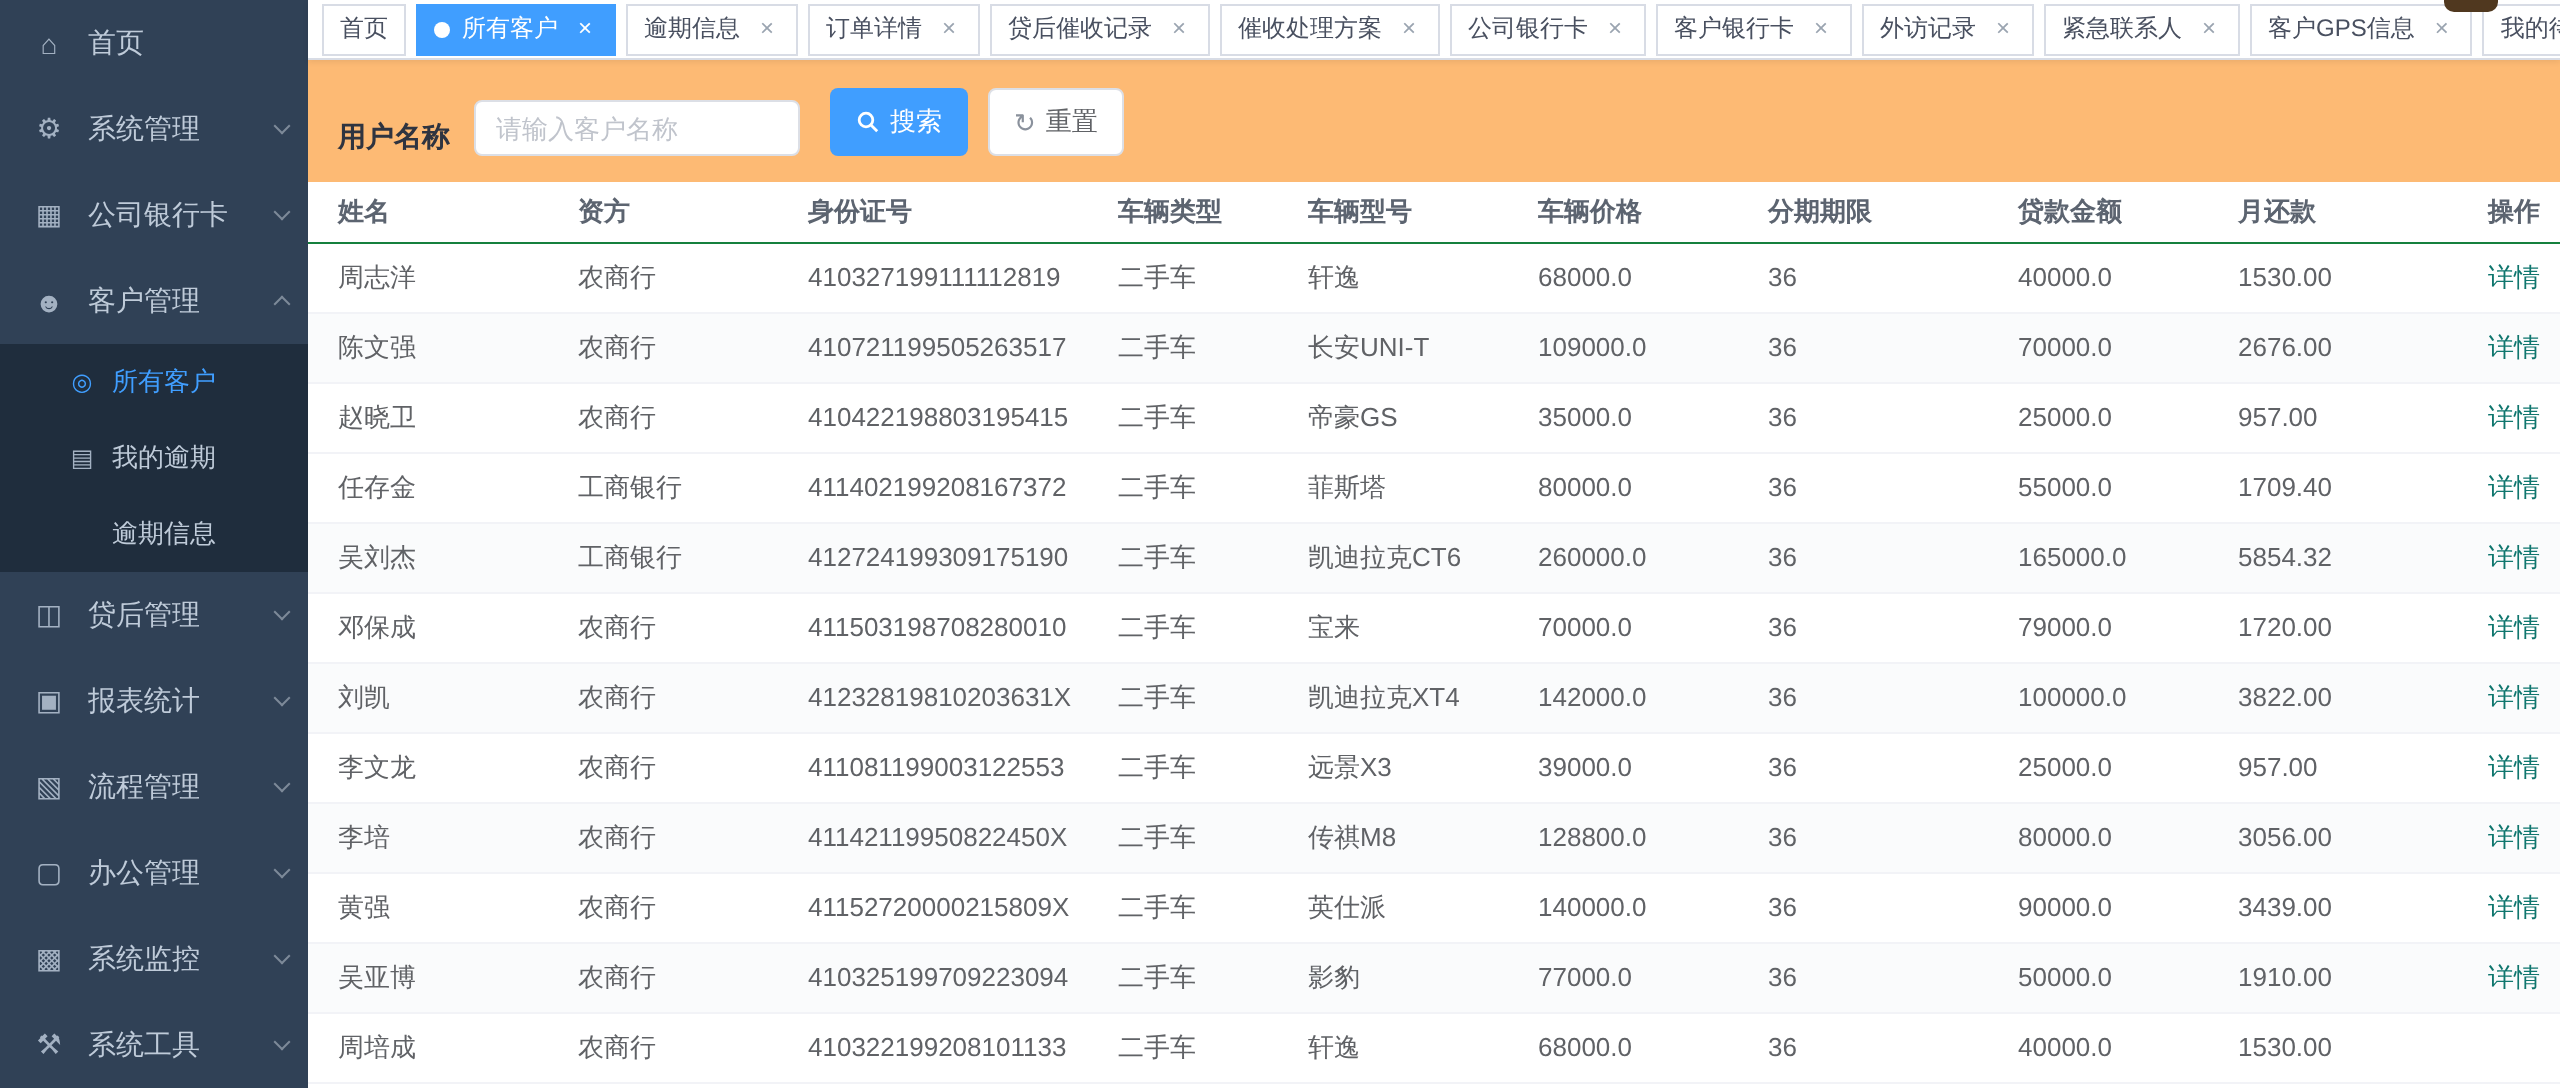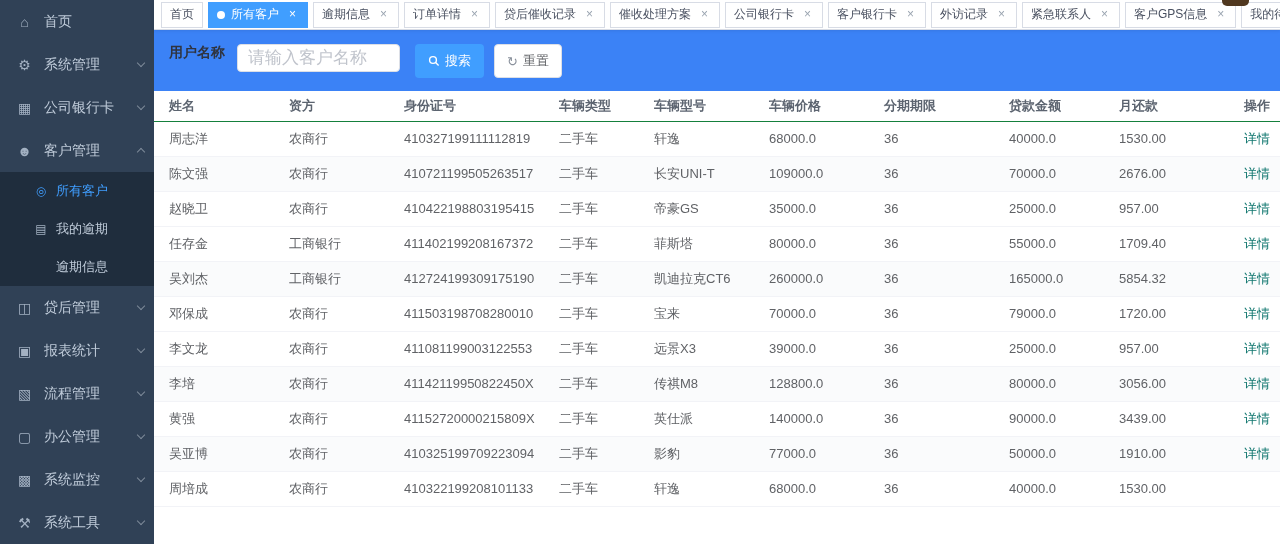--- a/index.html
+++ b/index.html
@@ -28,24 +28,24 @@
     box-shadow:0 1px 3px rgba(0,0,0,.08); display:flex; align-items:center;
     padding-left:2px; overflow:hidden; white-space:nowrap; flex-shrink:0; position:relative; z-index:2; }
   .tab { display:inline-flex; align-items:center; height:26px; padding:0 8px; margin-left:5px;
     border:1px solid #d8dce5; background:#fff; color:#495060; font-size:12px; cursor:pointer; flex-shrink:0; }
   .tab .dot { width:8px; height:8px; border-radius:50%; background:#fff; margin-right:6px; }
   .tab.active { background:#409EFF; border-color:#409EFF; color:#fff; }
   .tab .close { margin-left:7px; font-size:12px; color:#9aa4b0; width:13px; height:13px;
     line-height:12px; text-align:center; border-radius:50%; }
   .tab.active .close { color:#fff; }
 
-  .search-row { display:flex; align-items:flex-start; padding:14px 0 13px 15px; background:#3b82f6; flex-shrink:0; }
+  .search-row { display:flex; align-items:flex-end; padding:14px 0 13px 15px; background:#fdba74; flex-shrink:0; }
   .search-label { font-size:14px; font-weight:700; color:#2f3440; margin-right:12px; }
   .search-input { width:163px; height:28px; border:1px solid #dcdfe6; border-radius:4px;
-    padding:0 10px; font-size:17px; color:#606266; outline:none; }
+    padding:0 10px; font-size:13px; color:#606266; outline:none; }
   .search-input::placeholder { color:#c0c4cc; }
   .btn { height:28px; border-radius:4px; font-size:13px; display:inline-flex; align-items:center;
     padding:16px 12px; cursor:pointer; border:1px solid transparent; background:#fff; }
   .btn-search { background:#409EFF; color:#fff; margin-left:15px; }
   .btn-search svg { margin-right:5px; }
   .btn-reset { border-color:#dcdfe6; color:#606266; margin-left:10px; }
   .reset-glyph { margin-right:5px; color:#8a919c; font-size:13px; }
 
   table { border-collapse:collapse; table-layout:fixed; width:1126px; }
   th { height:30px; text-align:left; padding:0 0 0 15px; color:#5c6470; font-weight:700;
@@ -291,20 +291,32 @@
             <td>农商行</td>
             <td>411503198708280010</td>
             <td>二手车</td>
             <td>宝来</td>
             <td>70000.0</td>
             <td>36</td>
             <td>79000.0</td>
             <td>1720.00</td>
             <td><span class="detail-link">详情</span></td>
           </tr>
+          <tr class="stripe">
+            <td>刘凯</td>
+            <td>农商行</td>
+            <td>41232819810203631X</td>
+            <td>二手车</td>
+            <td>凯迪拉克XT4</td>
+            <td>142000.0</td>
+            <td>36</td>
+            <td>100000.0</td>
+            <td>3822.00</td>
+            <td><span class="detail-link">详情</span></td>
+          </tr>
           <tr>
             <td>李文龙</td>
             <td>农商行</td>
             <td>411081199003122553</td>
             <td>二手车</td>
             <td>远景X3</td>
             <td>39000.0</td>
             <td>36</td>
             <td>25000.0</td>
             <td>957.00</td>

